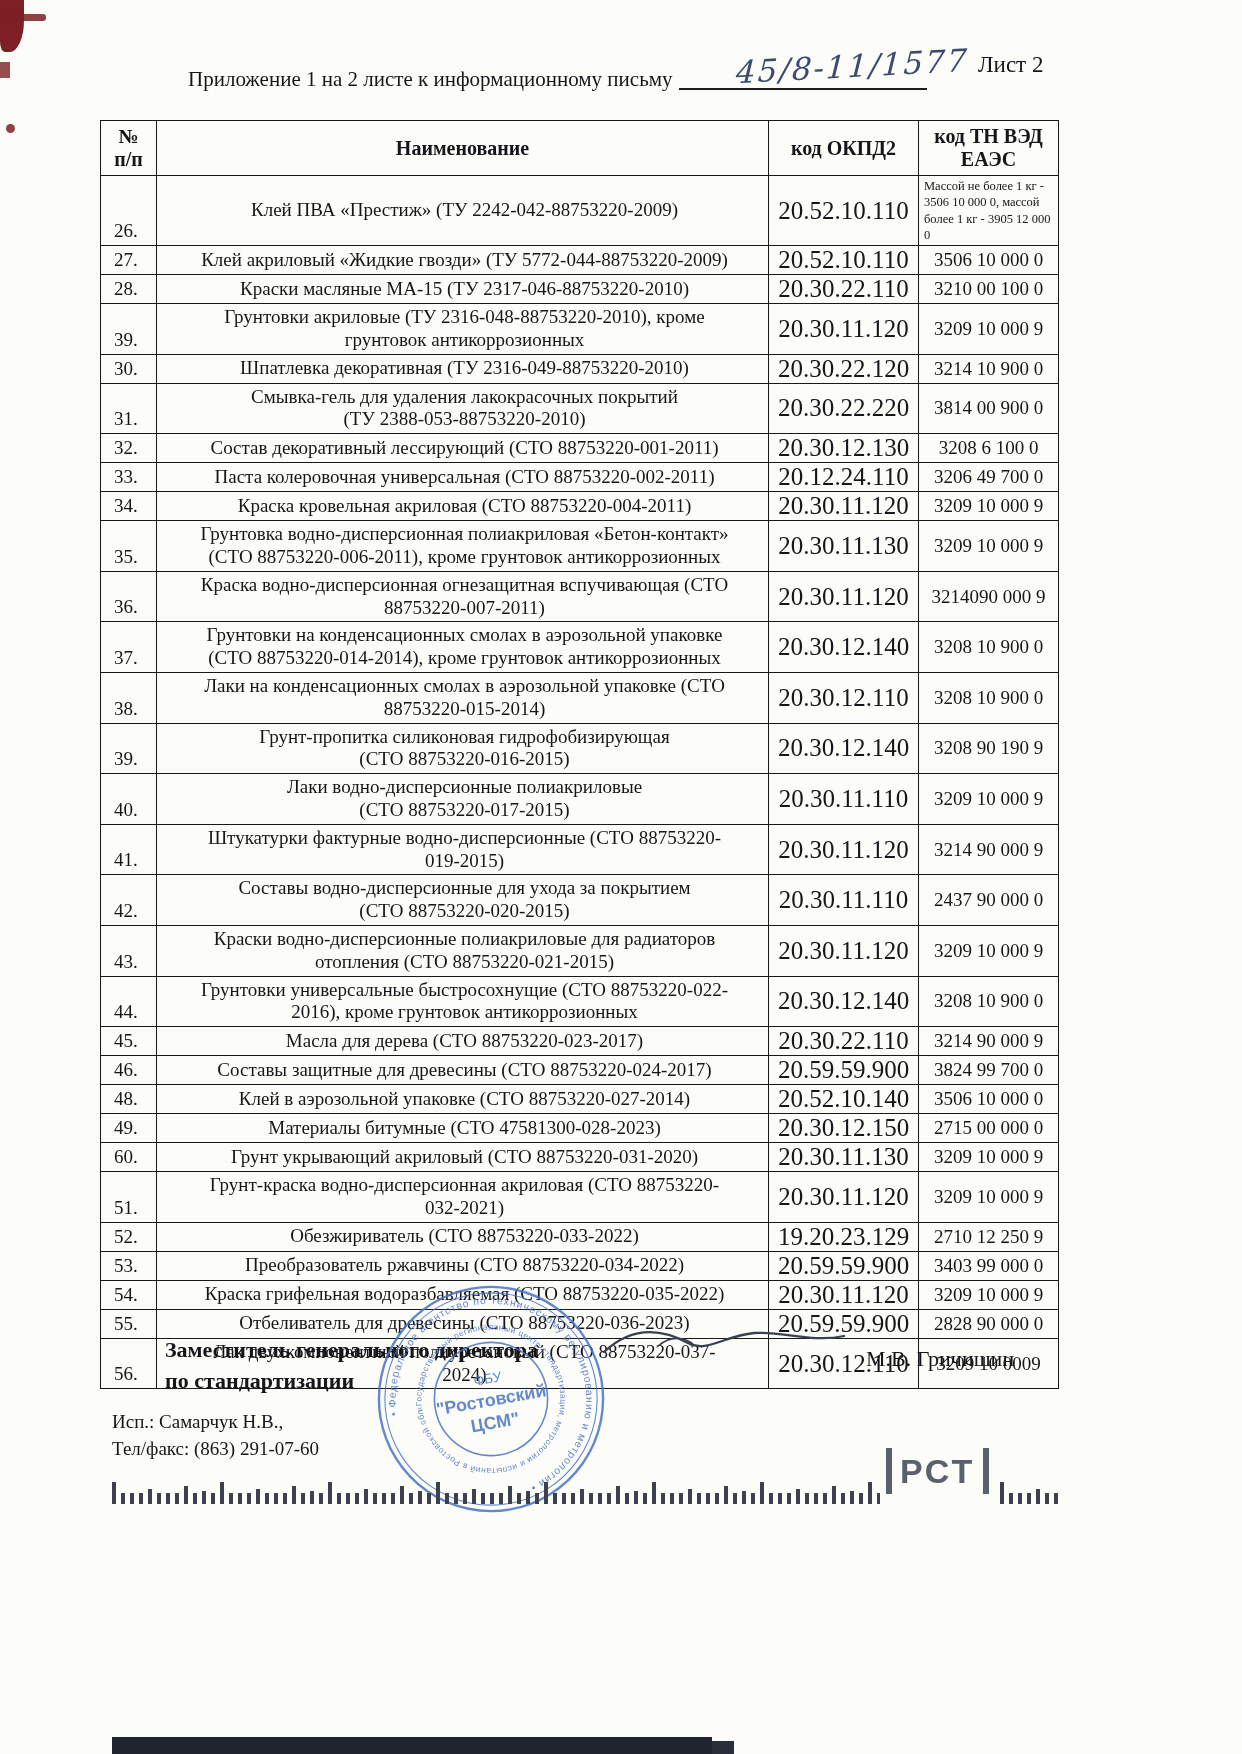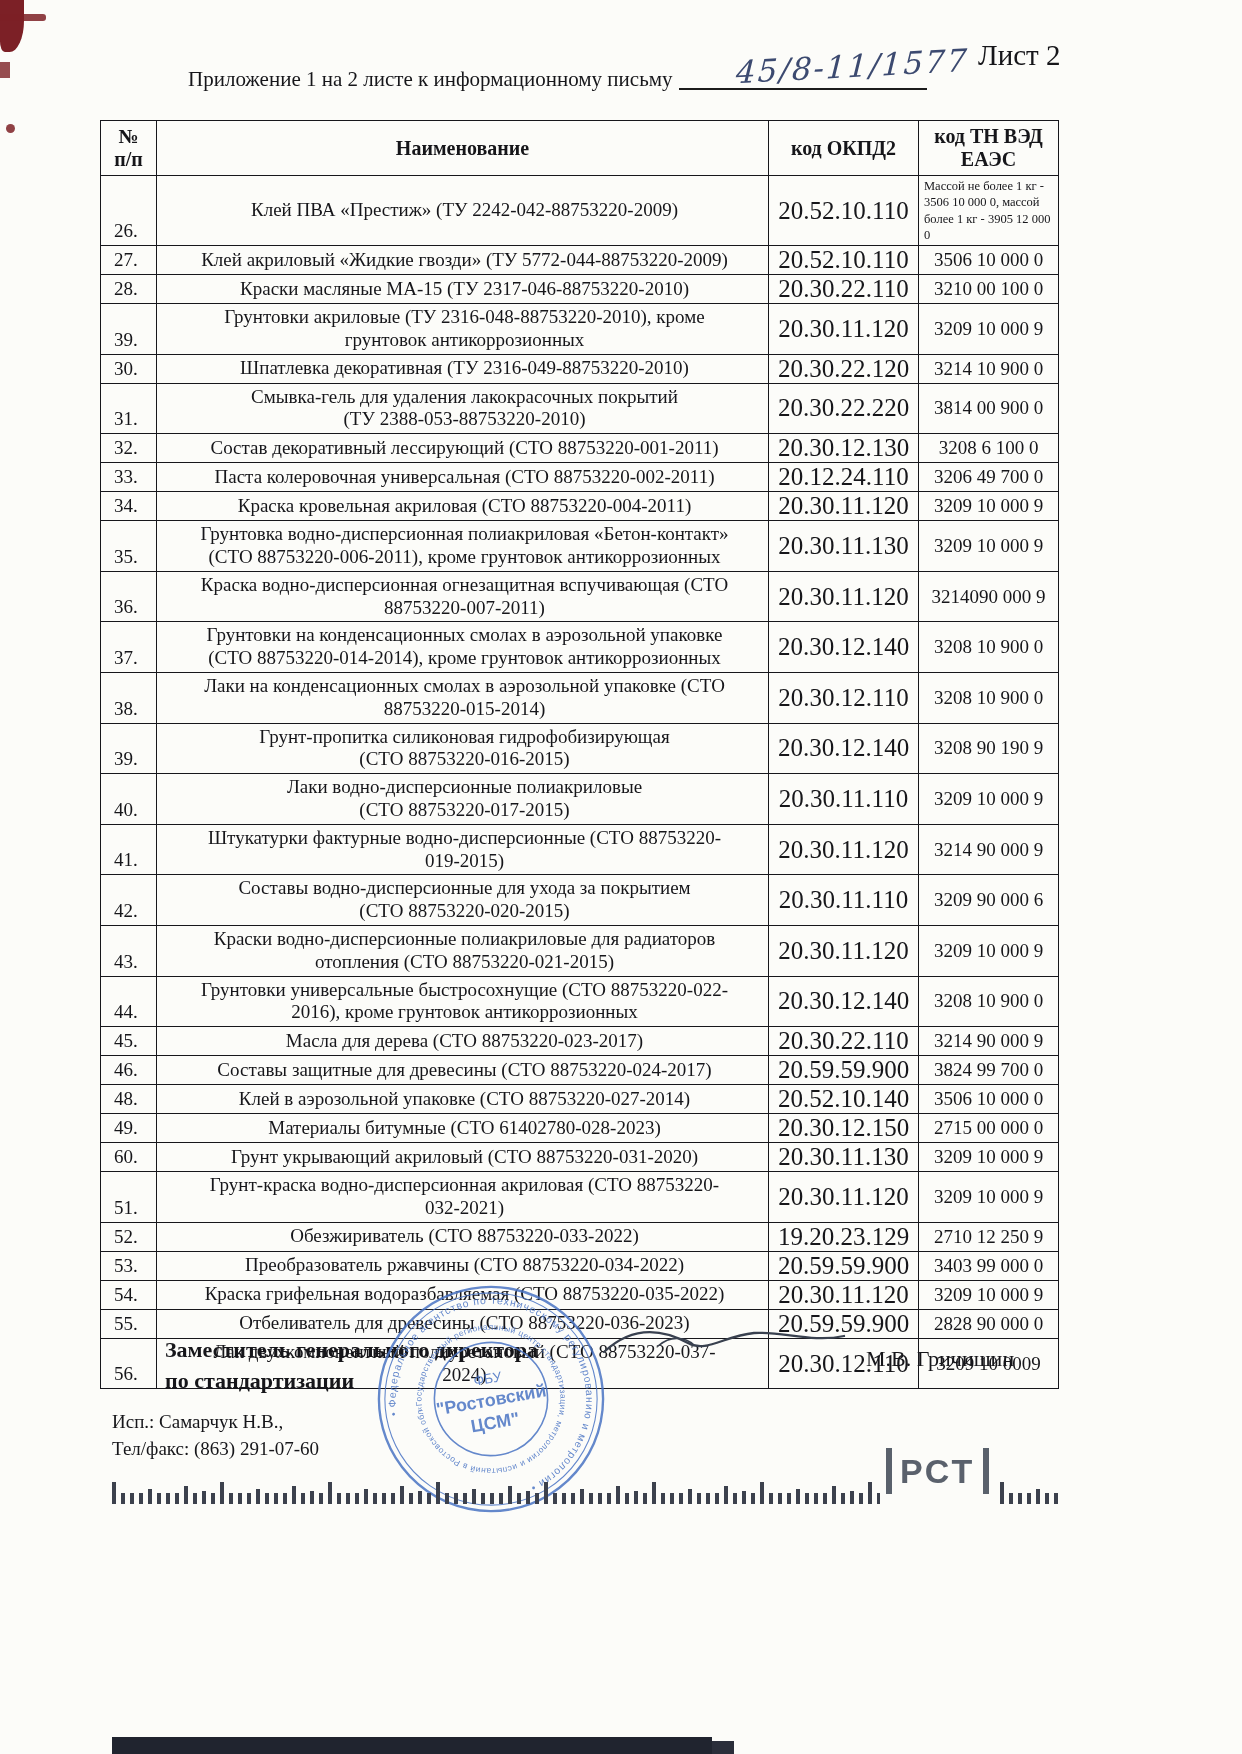--- a/index.html
+++ b/index.html
@@ -16,21 +16,21 @@
   
   .artifact { position:absolute; background:#7c2026; }
   .artifact.corner { left:0; top:0; width:24px; height:52px; border-radius:0 0 60% 20%; }
   .artifact.dash1 { left:0; top:14px; width:46px; height:7px; border-radius:3px; opacity:.85; }
   .artifact.dash2 { left:0; top:62px; width:10px; height:16px; opacity:.8; }
   .artifact.dot { left:6px; top:124px; width:9px; height:9px; border-radius:50%; opacity:.85; }
   .bottom-strip { position:absolute; left:112px; top:1737px; width:600px; height:17px; background:#20242f; }
   .bottom-strip2 { position:absolute; left:712px; top:1741px; width:22px; height:13px; background:#2a2e3a; }
 
   
-  .sheet-label { position:absolute; left:978px; top:39px; font-size:29px; }
+  .sheet-label { position:absolute; left:978px; top:52px; font-size:23px; }
   .appendix-line { position:absolute; left:188px; top:66px; font-size:21px; white-space:nowrap; }
   .blank-line { display:inline-block; width:248px; border-bottom:2px solid #1c1c1c; height:24px; margin-left:6px; vertical-align:-4px; }
   .handwriting {
     position:absolute; left:736px; top:48px;
     font-family:"DejaVu Serif", serif; font-style:italic;
     font-size:31px; letter-spacing:2px;
     color:#3c4a70; transform:rotate(-3deg) skewX(-6deg);
     white-space:nowrap;
   }
 
@@ -212,21 +212,21 @@
             <td class="col-name">Штукатурки фактурные водно-дисперсионные (СТО 88753220-
 019-2015)</td>
             <td class="col-okpd">20.30.11.120</td>
             <td class="col-tnved">3214 90 000 9</td>
           </tr>
           <tr>
             <td class="col-num">42.</td>
             <td class="col-name">Составы водно-дисперсионные для ухода за покрытием
 (СТО 88753220-020-2015)</td>
             <td class="col-okpd">20.30.11.110</td>
-            <td class="col-tnved">3209 90 000 6</td>
+            <td class="col-tnved">2437 90 000 0</td>
           </tr>
           <tr>
             <td class="col-num">43.</td>
             <td class="col-name">Краски водно-дисперсионные полиакриловые для радиаторов
 отопления (СТО 88753220-021-2015)</td>
             <td class="col-okpd">20.30.11.120</td>
             <td class="col-tnved">3209 10 000 9</td>
           </tr>
           <tr>
             <td class="col-num">44.</td>
@@ -248,21 +248,21 @@
             <td class="col-tnved">3824 99 700 0</td>
           </tr>
           <tr>
             <td class="col-num">48.</td>
             <td class="col-name">Клей в аэрозольной упаковке (СТО 88753220-027-2014)</td>
             <td class="col-okpd">20.52.10.140</td>
             <td class="col-tnved">3506 10 000 0</td>
           </tr>
           <tr>
             <td class="col-num">49.</td>
-            <td class="col-name">Материалы битумные (СТО 61402780-028-2023)</td>
+            <td class="col-name">Материалы битумные (СТО 47581300-028-2023)</td>
             <td class="col-okpd">20.30.12.150</td>
             <td class="col-tnved">2715 00 000 0</td>
           </tr>
           <tr>
             <td class="col-num">60.</td>
             <td class="col-name">Грунт укрывающий акриловый (СТО 88753220-031-2020)</td>
             <td class="col-okpd">20.30.11.130</td>
             <td class="col-tnved">3209 10 000 9</td>
           </tr>
           <tr>

